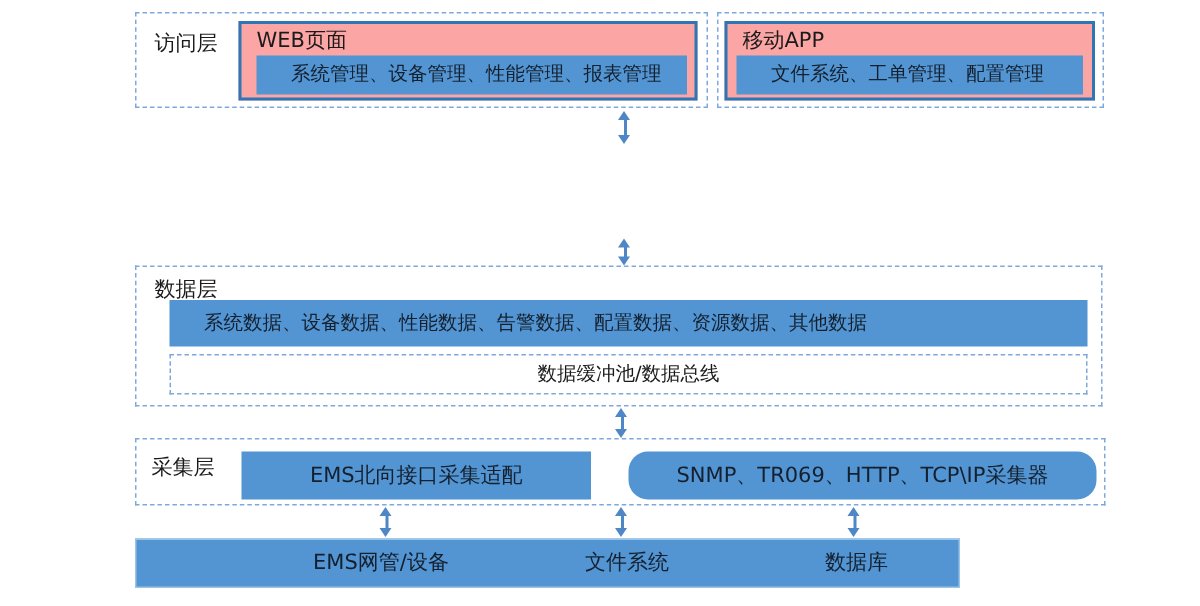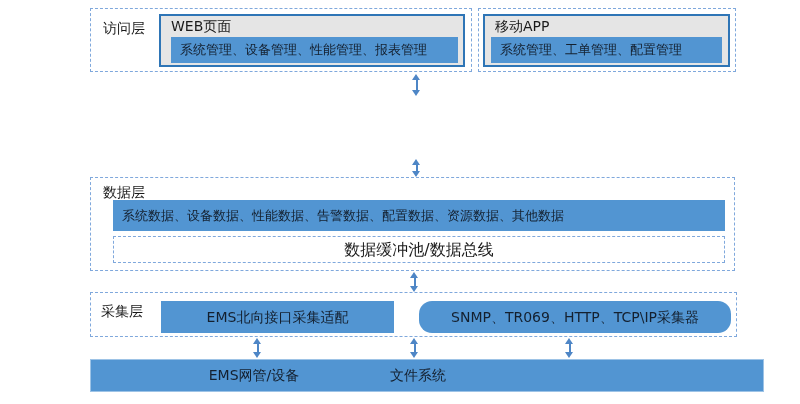--- a/index.html
+++ b/index.html
@@ -7,57 +7,57 @@
     --arrow:#4E86C6; --bar-text:#14202F; --label-text:#1A1A1A;
   }
   *{margin:0;padding:0;box-sizing:border-box;}
   body{background:#fff;}
   #canvas{
     position:relative;width:800px;height:404px;background:#fff;overflow:hidden;
     font-family:"DejaVu Sans","Liberation Sans",sans-serif;color:var(--label-text);
   }
   .dashed-layer{position:absolute;border:1px dashed var(--dashed-border);}
   .layer-label{position:absolute;font-size:14px;color:var(--label-text);white-space:nowrap;}
-  .solid-box{position:absolute;border:2px solid var(--solid-border);background:#e5e5e5;}
+  .solid-box{position:absolute;border:2px solid var(--solid-border);background:#fca5a5;}
   .box-title{position:absolute;left:10px;top:2px;font-size:14px;color:var(--label-text);white-space:nowrap;}
   .blue-bar{
     position:absolute;background:var(--bar-fill);color:var(--bar-text);
     font-size:13px;white-space:nowrap;overflow:hidden;
   }
-  .blue-bar.left{padding-left:9px;}
+  .blue-bar.left{padding-left:23px;}
   .blue-bar.center{text-align:center;}
   
   .l1a{left:90px;top:8px;width:382px;height:64px;}
   .l1a .layer-label{left:12px;top:11px;}
   .web-box{left:68px;top:5px;width:306px;height:53px;}
   .web-box .blue-bar{left:10px;right:5px;top:21px;height:26px;line-height:26px;}
   .l1b{left:478px;top:8px;width:258px;height:64px;}
   .app-box{left:4px;top:5px;width:247px;height:53px;}
   .app-box .blue-bar{left:6px;right:6px;top:21px;height:26px;line-height:26px;}
   
   .l2{left:90px;top:97px;width:645px;height:61px;}
   .l2 .layer-label{left:12px;top:6px;}
   .l2 .blue-bar{left:22px;top:21px;width:612px;height:30px;line-height:30px;}
   
   .l3{left:90px;top:177px;width:645px;height:94px;}
   .l3 .layer-label{left:12px;top:6px;}
   .l3 .blue-bar{left:22px;top:22px;width:612px;height:31px;line-height:31px;}
   .bus-box{
     position:absolute;left:22px;top:58px;width:612px;height:27px;
     border:1px dashed var(--dashed-border);background:#fff;text-align:center;
-    font-size:16px;line-height:25px;color:var(--label-text);
+    font-size:13px;line-height:25px;color:var(--label-text);
   }
   
   .l4{left:90px;top:292px;width:647px;height:45px;}
   .l4 .layer-label{left:10px;top:10px;}
   .ems-box{left:70px;top:8px;width:233px;height:32px;line-height:32px;font-size:14px;}
   .col-box{left:328px;top:8px;width:312px;height:32px;line-height:32px;font-size:14px;border-radius:13px;}
   
   .bottom-bar{
-    position:absolute;left:90px;top:359px;width:674px;height:33px;
+    position:absolute;left:90px;top:359px;width:550px;height:33px;
     background:var(--bar-fill);border:1px solid #9DC3E6;
   }
   .bottom-bar span{
     position:absolute;top:0;line-height:31px;font-size:14px;color:var(--bar-text);
     transform:translateX(-50%);white-space:nowrap;
   }
   .src-1{left:163px;} .src-2{left:327px;} .src-3{left:480px;}
   
   .arrow-v{position:absolute;width:11px;}
   .arrow-v i{position:absolute;left:4.5px;top:4px;bottom:4px;width:2px;background:var(--arrow);}
@@ -83,21 +83,21 @@
     <div class="layer-label">访问层</div>
     <div class="solid-box web-box">
       <div class="box-title">WEB页面</div>
       <div class="blue-bar left">系统管理、设备管理、性能管理、报表管理</div>
     </div>
   </div>
 
   <div class="dashed-layer l1b">
     <div class="solid-box app-box">
       <div class="box-title">移动APP</div>
-      <div class="blue-bar left">系统管理、工单管理、配置管理</div>
+      <div class="blue-bar left">文件系统、工单管理、配置管理</div>
     </div>
   </div>
 
   <div class="arrow-v a1">
       <i></i>
     </div>
 
 
   <div class="arrow-v a2">
       <i></i>
@@ -125,15 +125,16 @@
   <div class="arrow-v a5">
       <i></i>
     </div>
   <div class="arrow-v a6">
       <i></i>
     </div>
 
   <div class="bottom-bar">
     <span class="src-1">EMS网管/设备</span>
     <span class="src-2">文件系统</span>
+    <span class="src-3">数据库</span>
   </div>
 
 </div>
 
 </body></html>

